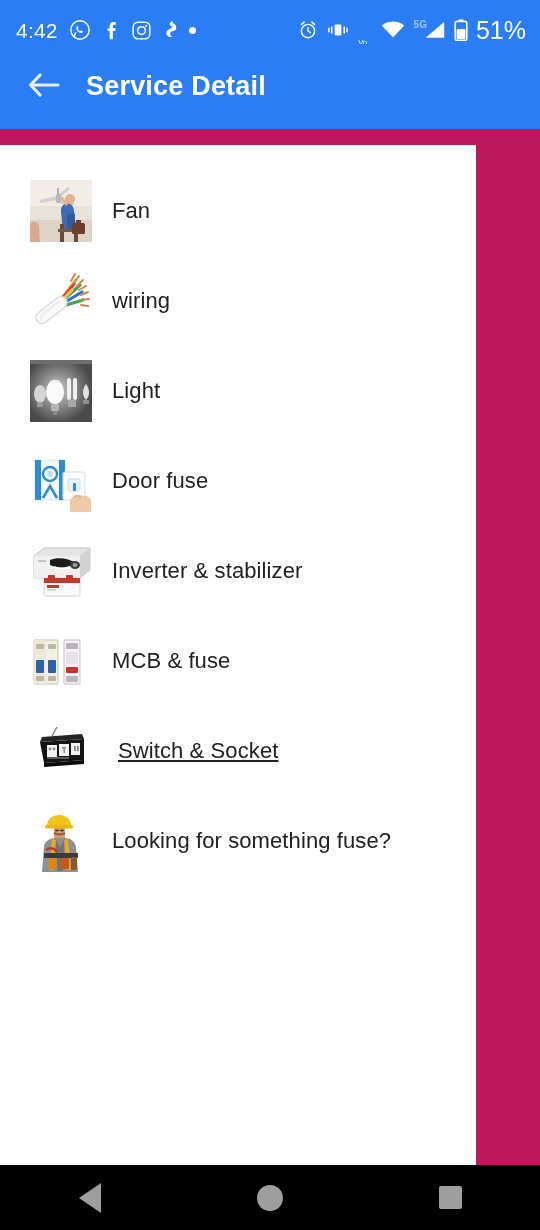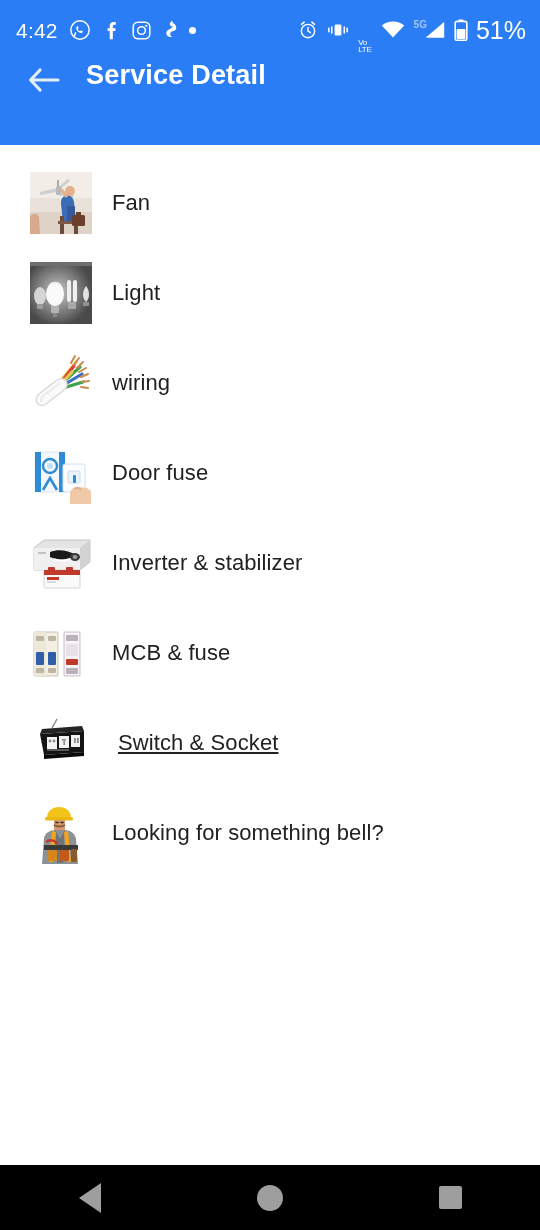--- a/index.html
+++ b/index.html
@@ -23,31 +23,31 @@
   .sicon{ display:inline-flex; align-items:center; justify-content:center; }
   .dot-icon{ width:7px; height:7px; border-radius:50%; background:#fff; display:inline-block; }
   .volte{ display:flex; flex-direction:column; line-height:7px; font-size:8px;
           font-weight:400; letter-spacing:-.2px;margin-top:32px; }
   .fiveg{ font-size:10px; font-weight:700; opacity:.55; margin-right:-4px;
           position:relative; top:-6px; }
   .battery-pct{ font-size:25px; font-weight:500; margin-left:-1px; }
 
   
   .app-bar{
-    position:absolute; top:60px; left:0; width:540px; height:85px;
-    background:#2A7DF4; display:flex; align-items:flex-start; padding-left:22px;
+    position:absolute; top:44px; left:0; width:540px; height:85px;
+    background:#2A7DF4; display:flex; align-items:center; padding-left:22px;
   }
   .back-btn{ width:44px; height:44px; display:flex; align-items:center;
              justify-content:center; cursor:pointer; }
   .app-title{ color:#ffffff; font-size:27px; font-weight:700;
               margin-left:20px; letter-spacing:.2px; }
 
   
-  .list{ position:absolute; top:145px; left:0; width:540px;
-         height:1020px; background:#ffffff; padding-top:13px; }
+  .list{ position:absolute; top:145px; left:0; width:476px;
+         height:1020px; background:#ffffff; padding-top:21px; }
   .row{
     display:flex; align-items:center; height:90px;
     padding-left:30px; cursor:pointer; background:#fff;
   }
   .thumb{ width:62px; height:62px; flex:0 0 62px; position:relative;
           overflow:hidden; }
   .thumb svg{ display:block; width:62px; height:62px; }
   .row-label{ font-size:22px; color:#212121; margin-left:20px;
               letter-spacing:.1px; white-space:nowrap; }
   .row.switch-row .row-label{ margin-left:26px;text-decoration:underline; }
@@ -193,20 +193,48 @@
           <rect x="46" y="40" width="5" height="4" fill="#6B3F2A"></rect>
           <path d="M0 44c3-3 7-3 9 1l1 17H0z" fill="#D8A98C"></path>
         </svg>
       </div>
       <div class="row-label">Fan</div>
     </div>
 
     <div class="row">
       <div class="thumb">
         <svg viewBox="0 0 62 62">
+          <rect width="62" height="62" fill="#FFFFFF"></rect>
+          <g stroke-linecap="round" stroke-width="3.2" fill="none">
+            <path d="M30 30 L46 10" stroke="#E8C84B"></path>
+            <path d="M31 32 L50 15" stroke="#3FA34D"></path>
+            <path d="M29 33 L44 14" stroke="#D94040"></path>
+            <path d="M32 34 L52 22" stroke="#3B6FC4"></path>
+            <path d="M28 35 L42 20" stroke="#E8C84B"></path>
+            <path d="M33 36 L53 30" stroke="#3FA34D"></path>
+          </g>
+          <g stroke="#C98A4B" stroke-width="2" stroke-linecap="round" fill="none">
+            <path d="M44 13 L49 6"></path>
+              <path d="M47 16 L53 10"></path>
+            <path d="M49 20 L56 16"></path>
+              <path d="M51 25 L58 22"></path>
+            <path d="M52 30 L59 29"></path>
+              <path d="M51 35 L58 36"></path>
+            <path d="M41 11 L45 4"></path>
+          </g>
+          <path d="M8 52c-3-3-2-7 1-10l18-14c3-2 7-2 9 1 2 3 1 7-2 9L16 52c-3 2-6 2-8 0z" fill="#FAFAFA" stroke="#D8D8D8" stroke-width="1.4"></path>
+          <path d="M12 50c-2-2-1-4 1-6l17-13" stroke="#EDEDED" stroke-width="2.4" fill="none"></path>
+        </svg>
+      </div>
+      <div class="row-label">wiring</div>
+    </div>
+
+    <div class="row">
+      <div class="thumb">
+        <svg viewBox="0 0 62 62">
           <defs>
             <radialGradient id="glow" cx="45%" cy="48%" r="55%">
               <stop offset="0%" stop-color="#C8C8C8"></stop>
               <stop offset="100%" stop-color="#4A4A4A"></stop>
             </radialGradient>
           </defs>
           <rect width="62" height="62" fill="url(#glow)"></rect>
           <rect width="62" height="4" fill="#6E6E6E"></rect>
           <ellipse cx="10" cy="34" rx="6" ry="9" fill="#D5D5D5"></ellipse>
           <rect x="7" y="42" width="6" height="5" fill="#9A9A9A"></rect>
@@ -221,48 +249,20 @@
           <rect x="53" y="40" width="6" height="4" fill="#909090"></rect>
         </svg>
       </div>
       <div class="row-label">Light</div>
     </div>
 
     <div class="row">
       <div class="thumb">
         <svg viewBox="0 0 62 62">
           <rect width="62" height="62" fill="#FFFFFF"></rect>
-          <g stroke-linecap="round" stroke-width="3.2" fill="none">
-            <path d="M30 30 L46 10" stroke="#E8C84B"></path>
-            <path d="M31 32 L50 15" stroke="#3FA34D"></path>
-            <path d="M29 33 L44 14" stroke="#D94040"></path>
-            <path d="M32 34 L52 22" stroke="#3B6FC4"></path>
-            <path d="M28 35 L42 20" stroke="#E8C84B"></path>
-            <path d="M33 36 L53 30" stroke="#3FA34D"></path>
-          </g>
-          <g stroke="#C98A4B" stroke-width="2" stroke-linecap="round" fill="none">
-            <path d="M44 13 L49 6"></path>
-              <path d="M47 16 L53 10"></path>
-            <path d="M49 20 L56 16"></path>
-              <path d="M51 25 L58 22"></path>
-            <path d="M52 30 L59 29"></path>
-              <path d="M51 35 L58 36"></path>
-            <path d="M41 11 L45 4"></path>
-          </g>
-          <path d="M8 52c-3-3-2-7 1-10l18-14c3-2 7-2 9 1 2 3 1 7-2 9L16 52c-3 2-6 2-8 0z" fill="#FAFAFA" stroke="#D8D8D8" stroke-width="1.4"></path>
-          <path d="M12 50c-2-2-1-4 1-6l17-13" stroke="#EDEDED" stroke-width="2.4" fill="none"></path>
-        </svg>
-      </div>
-      <div class="row-label">wiring</div>
-    </div>
-
-    <div class="row">
-      <div class="thumb">
-        <svg viewBox="0 0 62 62">
-          <rect width="62" height="62" fill="#FFFFFF"></rect>
           <rect x="5" y="10" width="30" height="40" rx="2" fill="#F4F8FC" stroke="#DCE6F0" stroke-width="1"></rect>
           <rect x="5" y="10" width="6" height="40" fill="#2E8BD6"></rect>
           <rect x="29" y="10" width="6" height="40" fill="#2E8BD6"></rect>
           <circle cx="20" cy="24" r="7" fill="none" stroke="#2E8BD6" stroke-width="2.4"></circle>
           <circle cx="20" cy="24" r="3" fill="#BFE0F5"></circle>
           <path d="M13 48 L20 36 L27 48" fill="none" stroke="#2E8BD6" stroke-width="2.6"></path>
           <rect x="33" y="22" width="22" height="28" rx="2" fill="#FBFDFF" stroke="#D5DFEA" stroke-width="1"></rect>
           <rect x="38" y="29" width="12" height="12" rx="1.5" fill="#EAF2FA" stroke="#C6D6E6" stroke-width="0.9"></rect>
           <rect x="43" y="33" width="3" height="8" rx="1" fill="#2E8BD6"></rect>
           <path d="M40 50c2-4 6-6 9-5l8 1 4 3v13H40z" fill="#F0C9A8"></path>
@@ -353,21 +353,21 @@
           <path d="M25 28 L30 37 L35 28 L33 61 L27 61 Z" fill="#6E747A"></path>
           <path d="M22 29l-3 31h4l3-30z" fill="#F2A71B"></path>
           <path d="M38 29l3 31h-4l-3-30z" fill="#F2A71B"></path>
           <rect x="14" y="43" width="34" height="5" fill="#3A3A3A"></rect>
           <rect x="18" y="48" width="9" height="11" rx="1" fill="#D6861A"></rect>
           <rect x="30" y="48" width="9" height="11" rx="1" fill="#C25A1A"></rect>
           <rect x="41" y="47" width="6" height="13" rx="1" fill="#8A5A2A"></rect>
           <path d="M16 40c4-3 9-2 11 2" stroke="#C0392B" stroke-width="2.4" fill="none"></path>
         </svg>
       </div>
-      <div class="row-label">Looking for something bell?</div>
+      <div class="row-label">Looking for something fuse?</div>
     </div>
 
   </div>
 
   <div class="nav-bar">
     <div class="nav-btn">
       <span class="nav-back"></span>
     </div>
     <div class="nav-btn">
       <span class="nav-home"></span>

